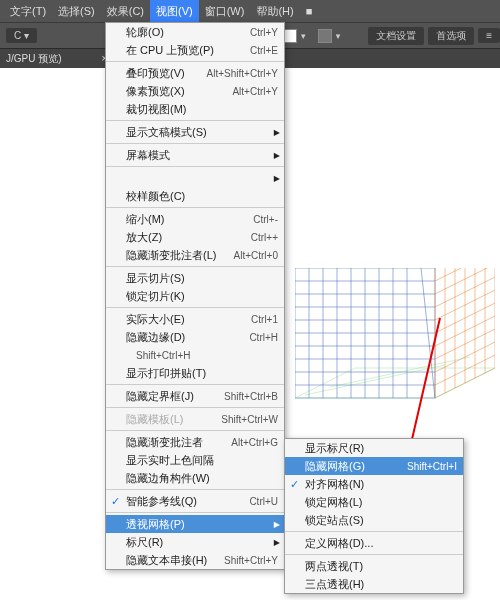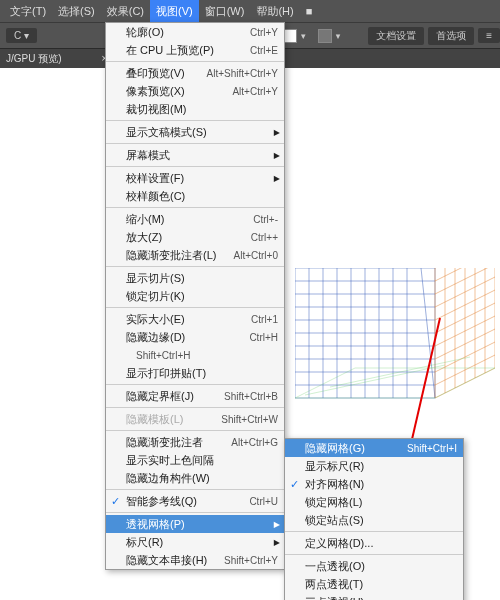--- a/index.html
+++ b/index.html
@@ -241,21 +241,20 @@
       <span class="label">显示文稿模式(S)</span>
       <span class="arr">▶</span>
     </div>
     <div class="item sep"></div>
     <div class="item">
       <span class="label">屏幕模式</span>
       <span class="arr">▶</span>
     </div>
     <div class="item sep"></div>
     <div class="item">
-      <span class="label">校样设置(F)</span>
       <span class="arr">▶</span>
     </div>
     <div class="item">
       <span class="label">校样颜色(C)</span>
     </div>
     <div class="item sep"></div>
     <div class="item">
       <span class="label">缩小(M)</span>
       <span class="shortcut">Ctrl+-</span>
     </div>
@@ -323,43 +322,40 @@
     <div class="item">
       <span class="label">标尺(R)</span>
       <span class="arr">▶</span>
     </div>
     <div class="item">
       <span class="label">隐藏文本串接(H)</span>
       <span class="shortcut">Shift+Ctrl+Y</span>
     </div>
   </div>
 <div class="submenu" id="subMenu">
+    <div class="item">
+      <span class="label">显示标尺(R)</span>
+    </div>
     <div class="item highlight">
       <span class="label">隐藏网格(G)</span>
       <span class="shortcut">Shift+Ctrl+I</span>
     </div>
-    <div class="item">
-      <span class="label">显示标尺(R)</span>
-    </div>
     <div class="item checked">
       <span class="label">对齐网格(N)</span>
     </div>
     <div class="item">
       <span class="label">锁定网格(L)</span>
     </div>
     <div class="item">
       <span class="label">锁定站点(S)</span>
     </div>
     <div class="item sep"></div>
     <div class="item">
       <span class="label">定义网格(D)...</span>
     </div>
     <div class="item sep"></div>
     <div class="item">
-      <span class="label">一点透视(O)</span>
-    </div>
-    <div class="item">
       <span class="label">两点透视(T)</span>
     </div>
     <div class="item">
       <span class="label">三点透视(H)</span>
     </div>
   </div>
 
 </body></html>

